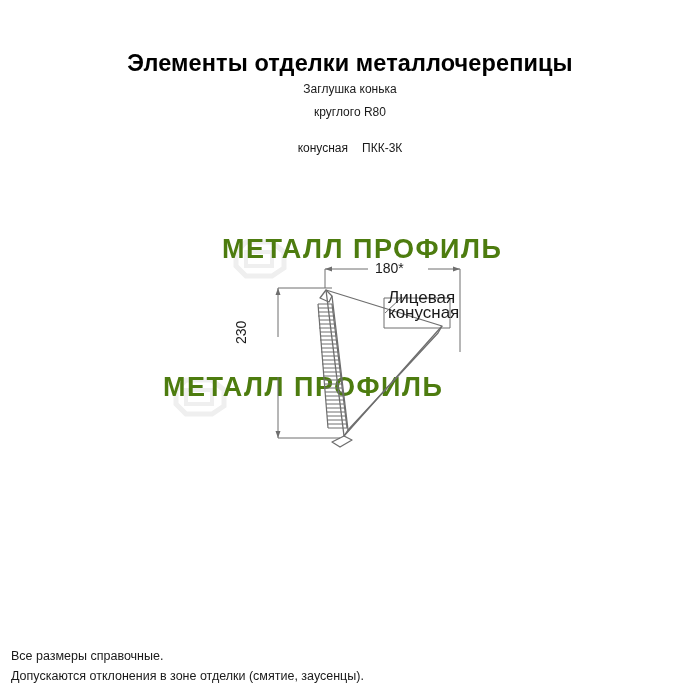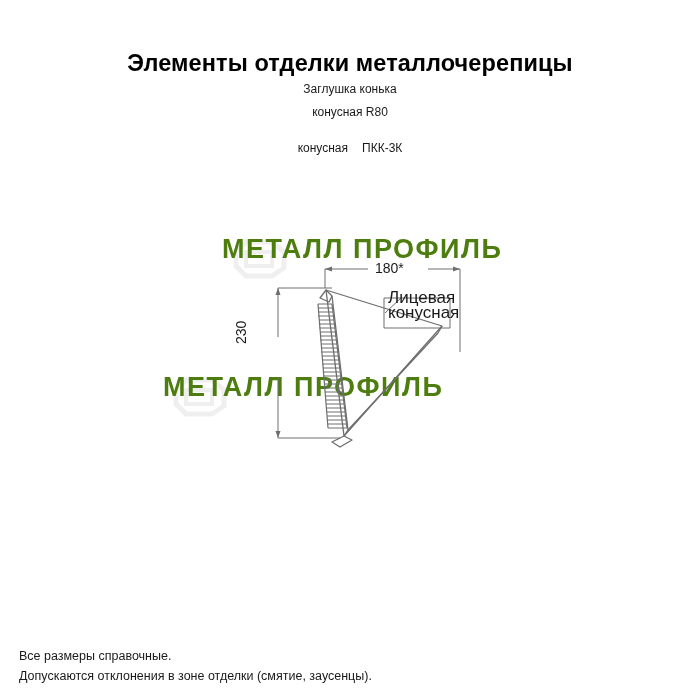--- a/index.html
+++ b/index.html
@@ -97,21 +97,21 @@
   }
 
   .footer {
     position: absolute;
     left: 11px;
     bottom: 14px;
     font-size: 12.5px;
     line-height: 20px;
     color: #1a1a1a;
   }
-  .footer div { white-space: nowrap; margin-left: 8px; }
+  .footer div { white-space: nowrap; }
 </style>
 </head>
 <body>
 
 <div class="page">
 
   <svg class="wmshape" style="left:232px; top:238px;" width="60" height="42" viewBox="0 0 60 42">
     <path d="M4 14 L14 4 L40 4 L52 14 L52 30 L40 38 L14 38 L4 28 Z" fill="none" stroke="#efefef" stroke-width="5"></path>
     <path d="M14 14 L40 14 L40 28 L14 28 Z" fill="none" stroke="#efefef" stroke-width="4"></path>
   </svg>
@@ -120,21 +120,21 @@
   <svg class="wmshape" style="left:172px; top:376px;" width="60" height="42" viewBox="0 0 60 42">
     <path d="M4 14 L14 4 L40 4 L52 14 L52 30 L40 38 L14 38 L4 28 Z" fill="none" stroke="#efefef" stroke-width="5"></path>
     <path d="M14 14 L40 14 L40 28 L14 28 Z" fill="none" stroke="#efefef" stroke-width="4"></path>
   </svg>
   <div class="wm wm2">МЕТАЛЛ ПРОФИЛЬ</div>
 
   <h1 class="title">Элементы отделки металлочерепицы</h1>
 
   <div class="subtitle">
     <span class="l1">Заглушка конька</span>
-    <span class="l2">конусная R80</span>
+    <span class="l2">круглого R80</span>
     <span class="l3">
       <span>конусная</span><span class="gap"></span><span>ПКК-3К</span>
     </span>
   </div>
 
   <div class="drawing">
 
     <svg width="340" height="220" viewBox="0 0 340 220">
 
       <g stroke="#6e6e6e" stroke-width="1" fill="none">

